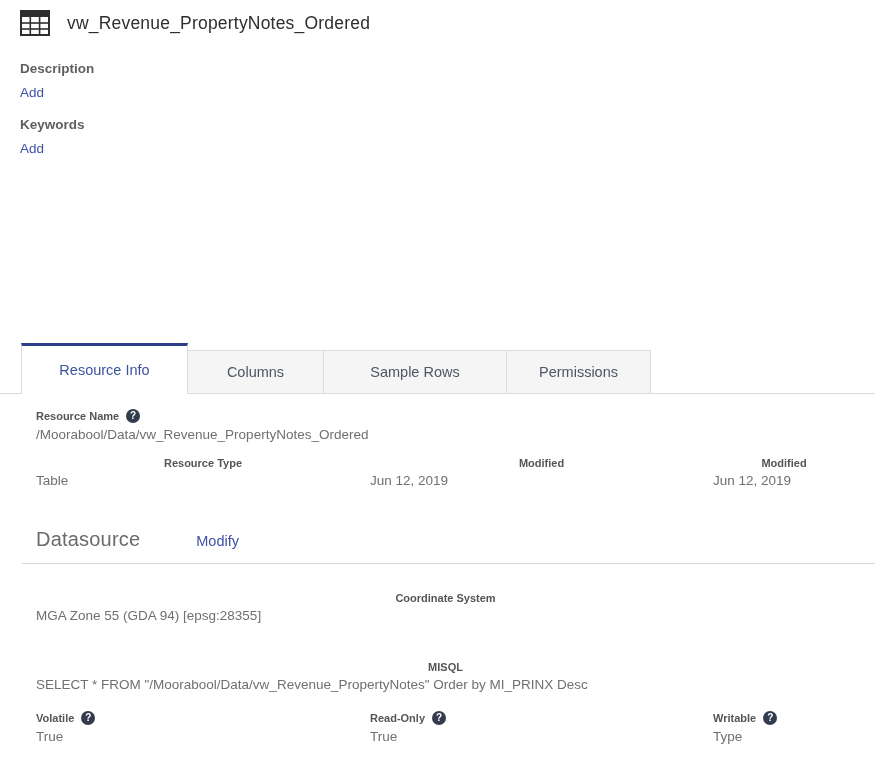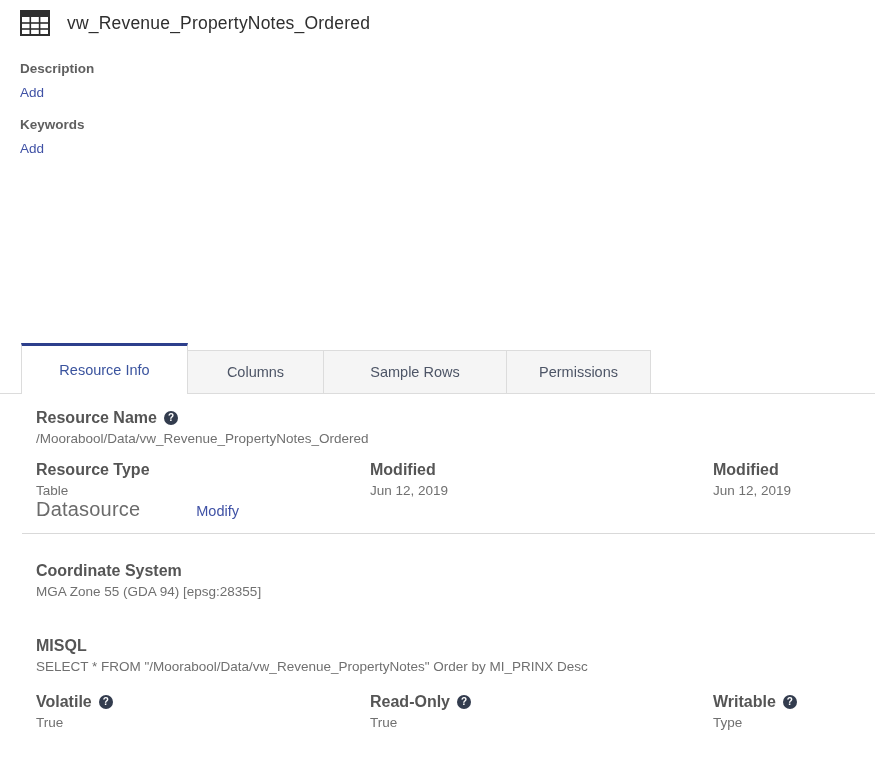--- a/index.html
+++ b/index.html
@@ -86,23 +86,24 @@
   }
   .tab.w-columns { width: 137px; }
   .tab.w-samplerows { width: 184px; }
   .tab.w-permissions { width: 145px; }
 
   
   .content { padding-left: 36px; padding-right: 20px; }
   .field { margin-top: 0; }
   .field-label-row { display: flex; align-items: center; }
   .field-label {
-    font-size: 16px;
+    font-size: 11px;
     font-weight: bold;
     color: #555555;
+    text-align: center;
   }
   .help-icon {
     display: inline-flex;
     align-items: center;
     justify-content: center;
     width: 14px;
     height: 14px;
     margin-left: 7px;
     border-radius: 50%;
     background: #333c4e;
@@ -122,20 +123,21 @@
   .three-col {
     display: grid;
     grid-template-columns: 334px 343px 1fr;
     margin-top: 15px;
   }
 
   
   .datasource-header {
     display: flex;
     align-items: baseline;
+    margin-top: 40px;
     padding-left: 36px;
   }
   .datasource-title {
     font-size: 20px;
     color: #6b6b6b;
     letter-spacing: 0.2px;
   }
   .modify-link {
     margin-left: 56px;
     font-size: 14.5px;

